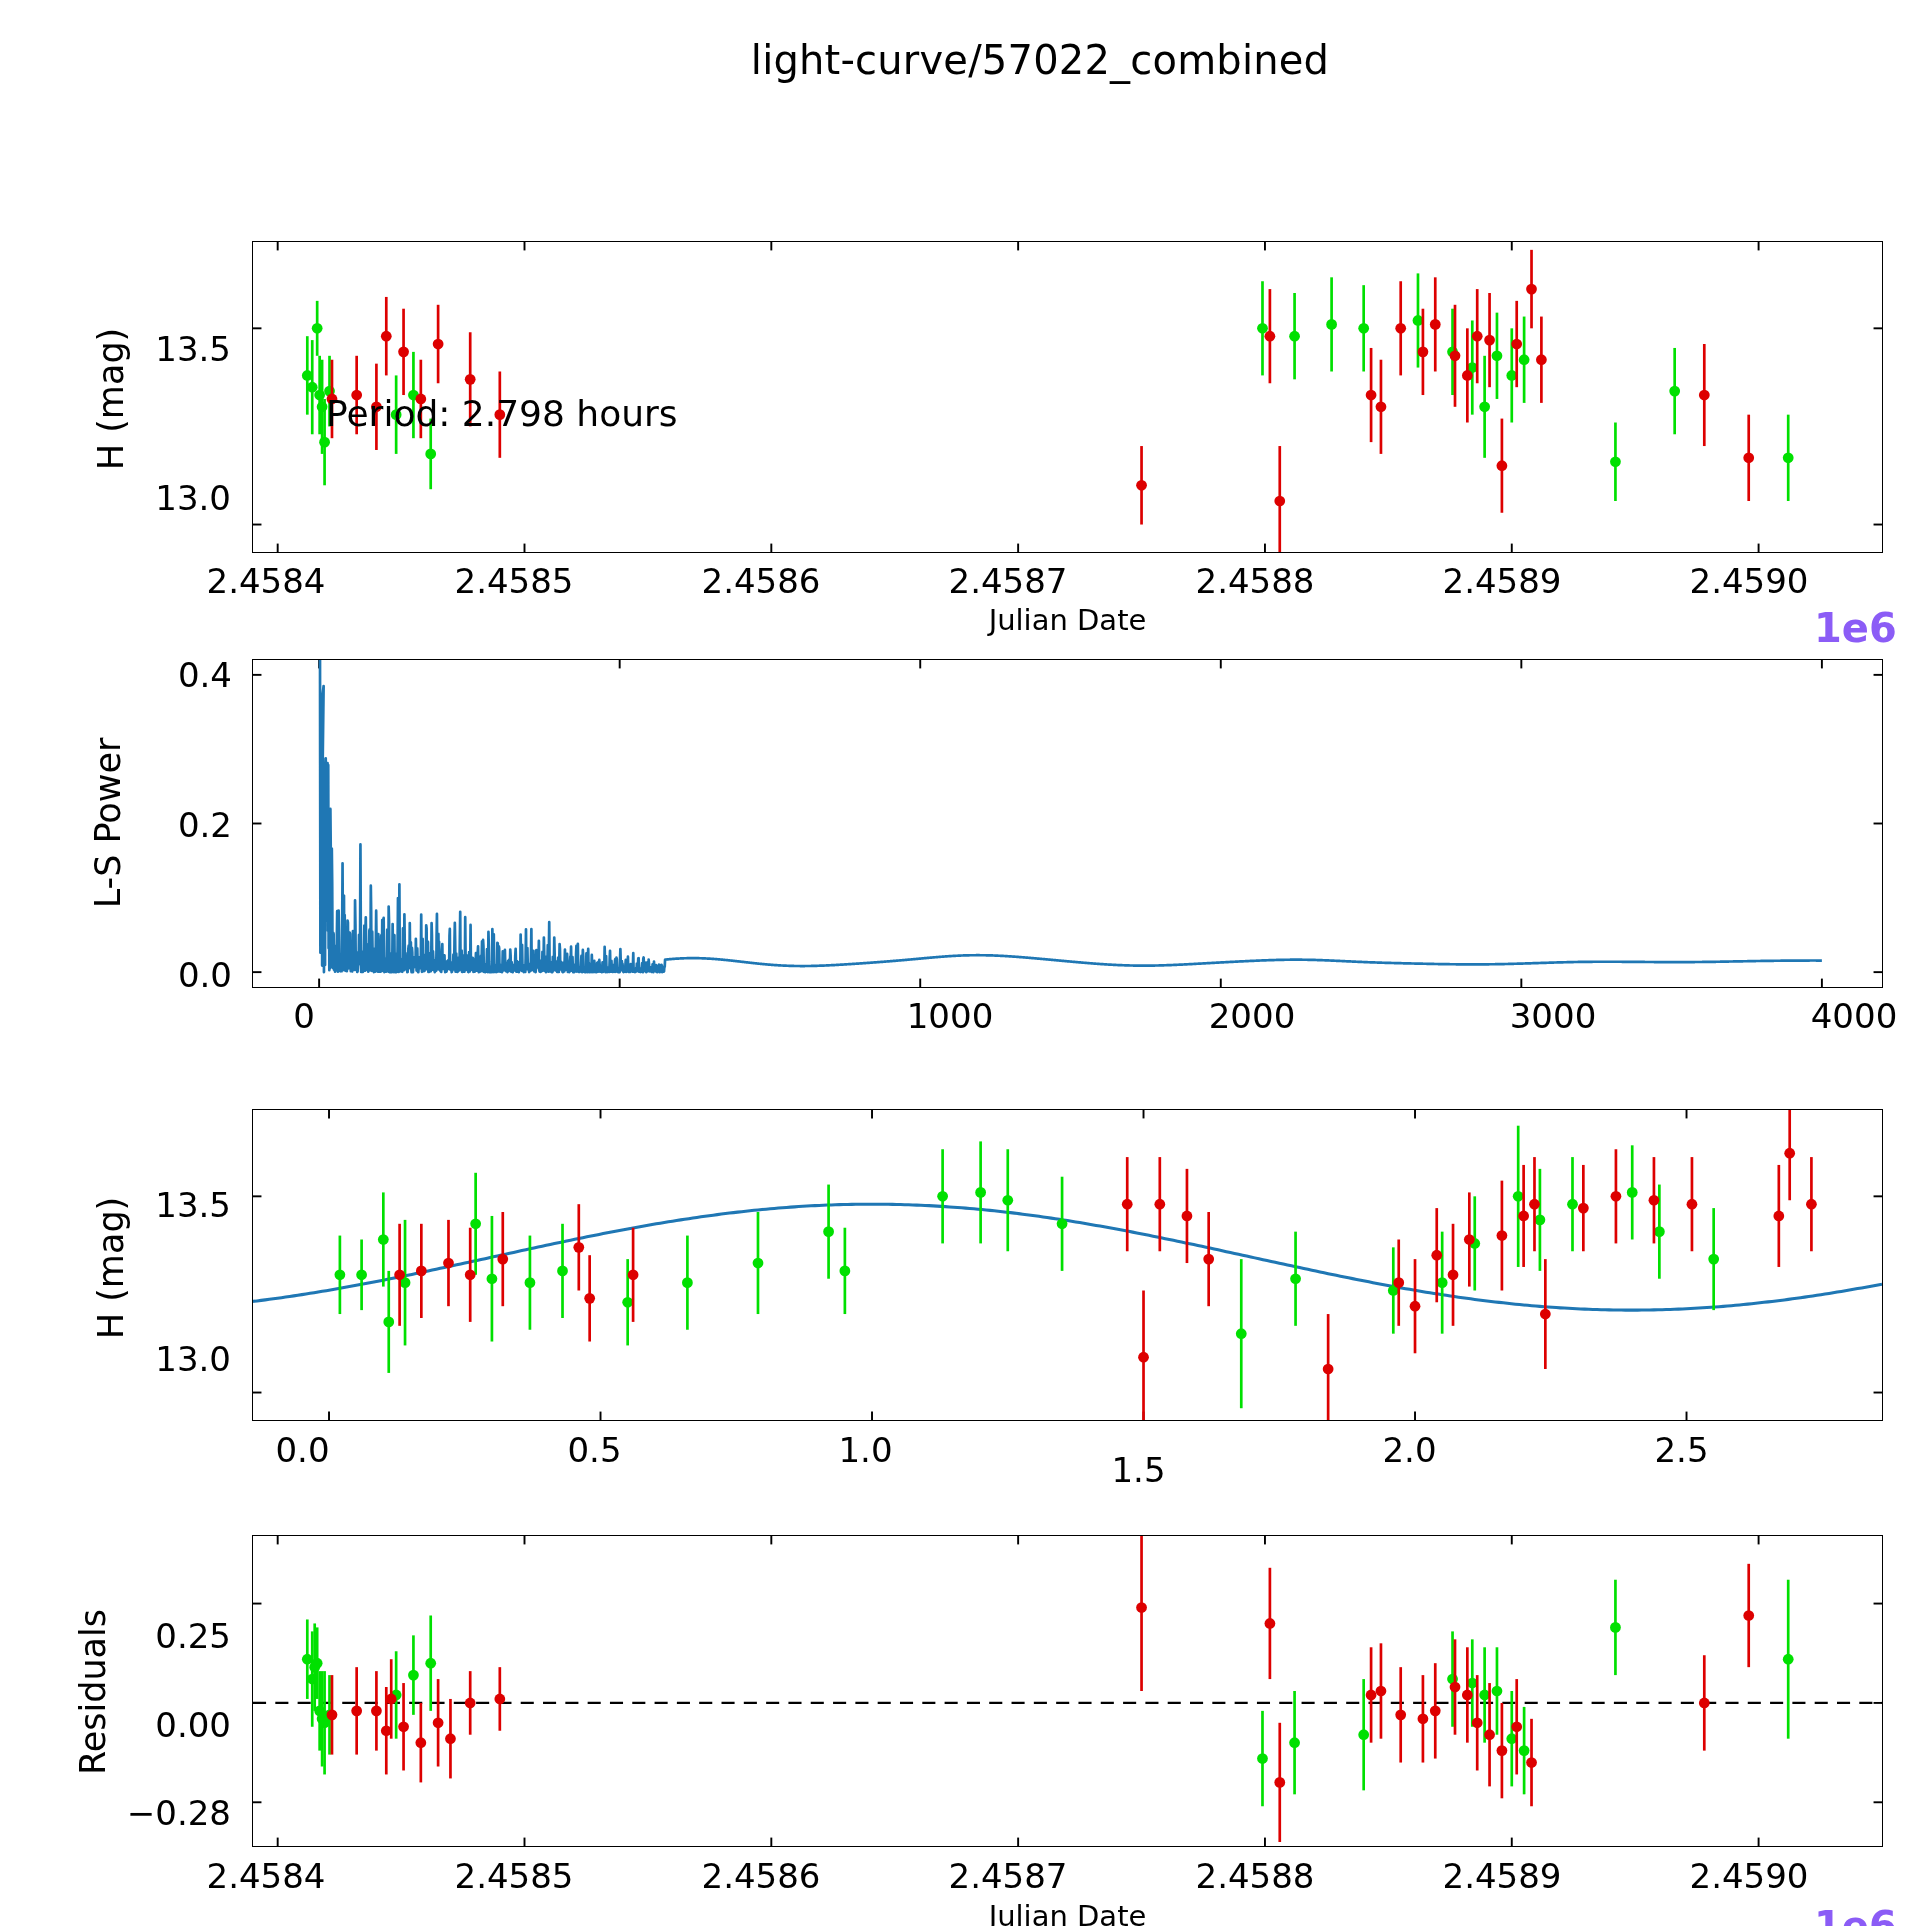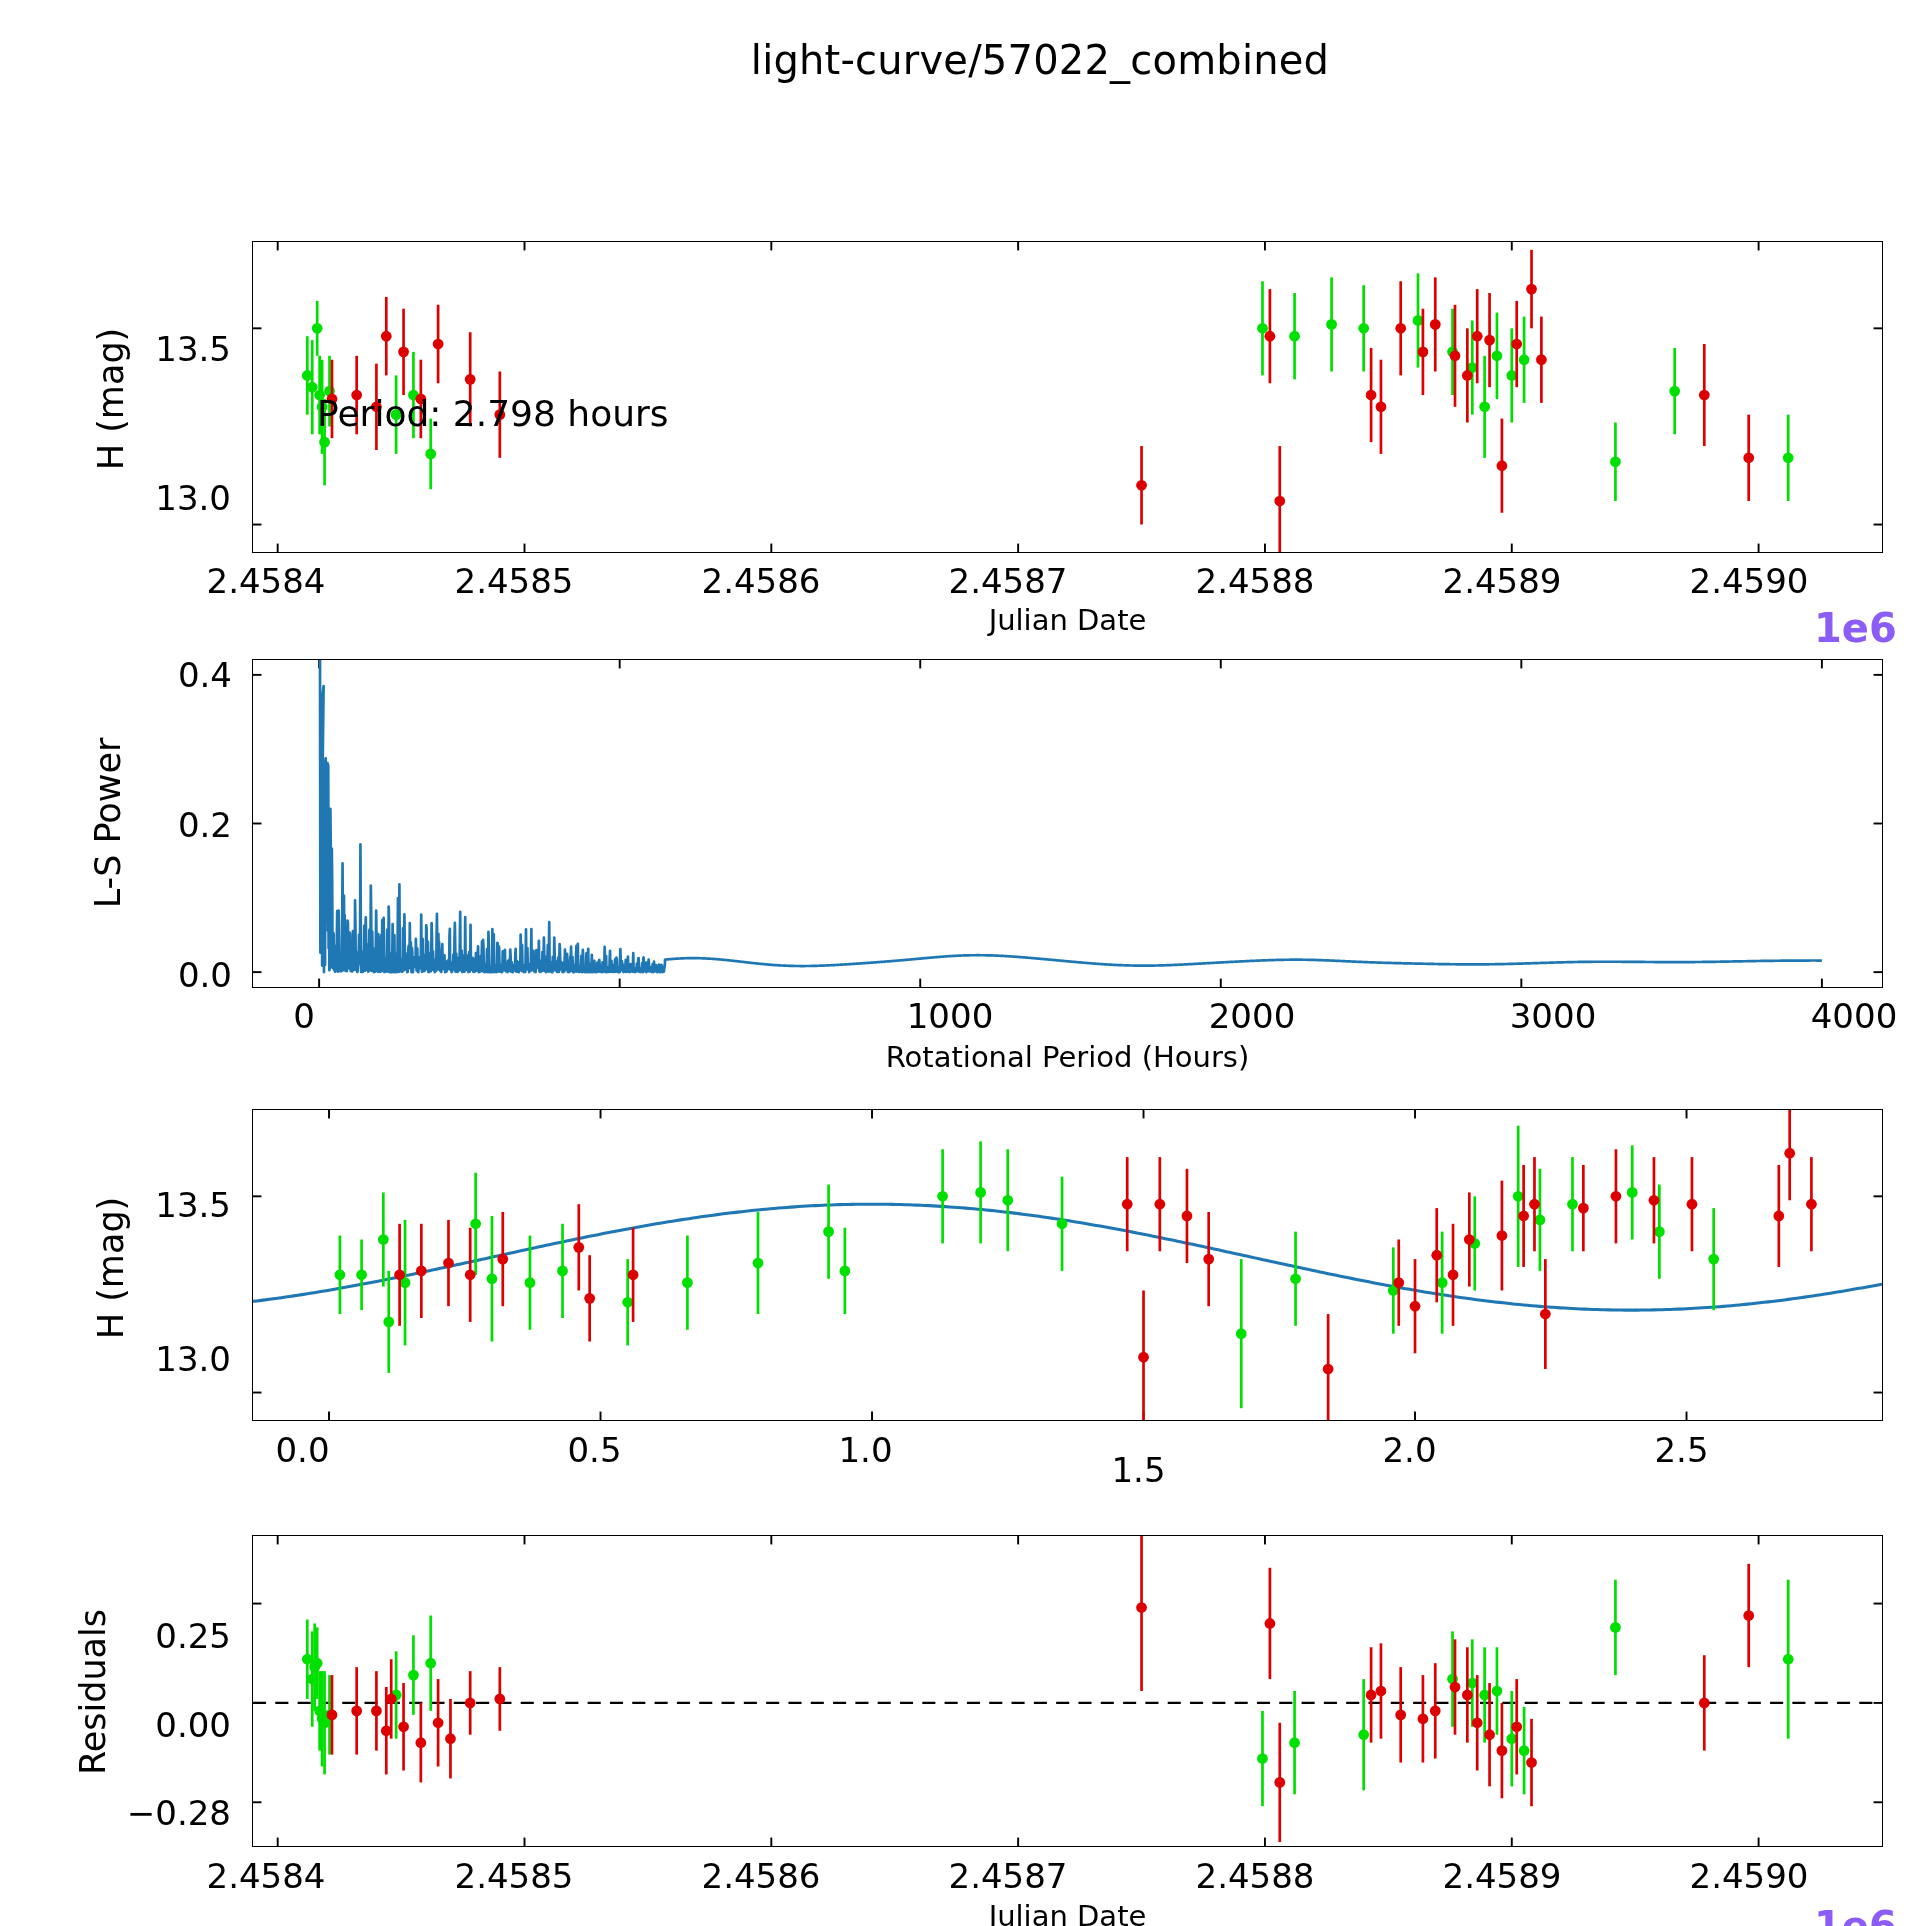--- a/index.html
+++ b/index.html
@@ -230,21 +230,21 @@
   <div class="tick-label" style="left:183px; top:561px; width:166px;">2.4584</div>
   <div class="tick-label" style="left:431px; top:561px; width:166px;">2.4585</div>
   <div class="tick-label" style="left:678px; top:561px; width:166px;">2.4586</div>
   <div class="tick-label" style="left:925px; top:561px; width:166px;">2.4587</div>
   <div class="tick-label" style="left:1172px; top:561px; width:166px;">2.4588</div>
   <div class="tick-label" style="left:1419px; top:561px; width:166px;">2.4589</div>
   <div class="tick-label" style="left:1666px; top:561px; width:166px;">2.4590</div>
   <div class="axis-label x" style="left:252px; top:603px; width:1631px;">Julian Date</div>
   <div class="offset-label" style="left:1814px; top:605px;">1e6</div>
 
-  <div class="annot" style="left:317px; top:393px;">Period: 2.798 hours</div>
+  <div class="annot" style="left:326px; top:393px;">Period: 2.798 hours</div>
 
   <div class="panel" id="panel2" style="left:252px; top:659px; width:1631px; height:329px;">
     <div class="panel-inner">
       <svg class="plot" id="svg2" viewBox="0 0 4235 855" preserveAspectRatio="none">
           <line x1="171.90036900369003" y1="855" x2="171.90036900369003" y2="833" stroke="#000" stroke-width="5"></line>
           <line x1="171.90036900369003" y1="0" x2="171.90036900369003" y2="22" stroke="#000" stroke-width="5"></line>
           <line x1="953.2656826568266" y1="855" x2="953.2656826568266" y2="833" stroke="#000" stroke-width="5"></line>
           <line x1="953.2656826568266" y1="0" x2="953.2656826568266" y2="22" stroke="#000" stroke-width="5"></line>
           <line x1="1734.6309963099632" y1="855" x2="1734.6309963099632" y2="833" stroke="#000" stroke-width="5"></line>
           <line x1="1734.6309963099632" y1="0" x2="1734.6309963099632" y2="22" stroke="#000" stroke-width="5"></line>
@@ -267,21 +267,20 @@
   <div class="tick-label y" style="left:116px; top:655px; width:116px;">0.4</div>
   <div class="tick-label y" style="left:116px; top:805px; width:116px;">0.2</div>
   <div class="tick-label y" style="left:116px; top:955px; width:116px;">0.0</div>
   <div class="ylabel" style="left:23px; top:803px; transform:rotate(-90deg);">L-S Power</div>
 
   <div class="tick-label" style="left:254px; top:996px; width:100px;">0</div>
   <div class="tick-label" style="left:874px; top:996px; width:154px; left:873px;">1000</div>
   <div class="tick-label" style="left:1175px; top:996px; width:154px;">2000</div>
   <div class="tick-label" style="left:1476px; top:996px; width:154px;">3000</div>
   <div class="tick-label" style="left:1777px; top:996px; width:154px;">4000</div>
-  <div class="axis-label x" style="left:252px; top:1040px; width:1631px;">Rotational Period (Hours)</div>
 
   <div class="panel" id="panel3" style="left:252px; top:1109px; width:1631px; height:312px;">
     <div class="panel-inner">
       <svg class="plot" id="svg3" viewBox="0 0 4235 810" preserveAspectRatio="none">
           <line x1="197.63333333333335" y1="810" x2="197.63333333333335" y2="788" stroke="#000" stroke-width="5"></line>
           <line x1="197.63333333333335" y1="0" x2="197.63333333333335" y2="22" stroke="#000" stroke-width="5"></line>
           <line x1="903.4666666666667" y1="810" x2="903.4666666666667" y2="788" stroke="#000" stroke-width="5"></line>
           <line x1="903.4666666666667" y1="0" x2="903.4666666666667" y2="22" stroke="#000" stroke-width="5"></line>
           <line x1="1609.3000000000002" y1="810" x2="1609.3000000000002" y2="788" stroke="#000" stroke-width="5"></line>
           <line x1="1609.3000000000002" y1="0" x2="1609.3000000000002" y2="22" stroke="#000" stroke-width="5"></line>

